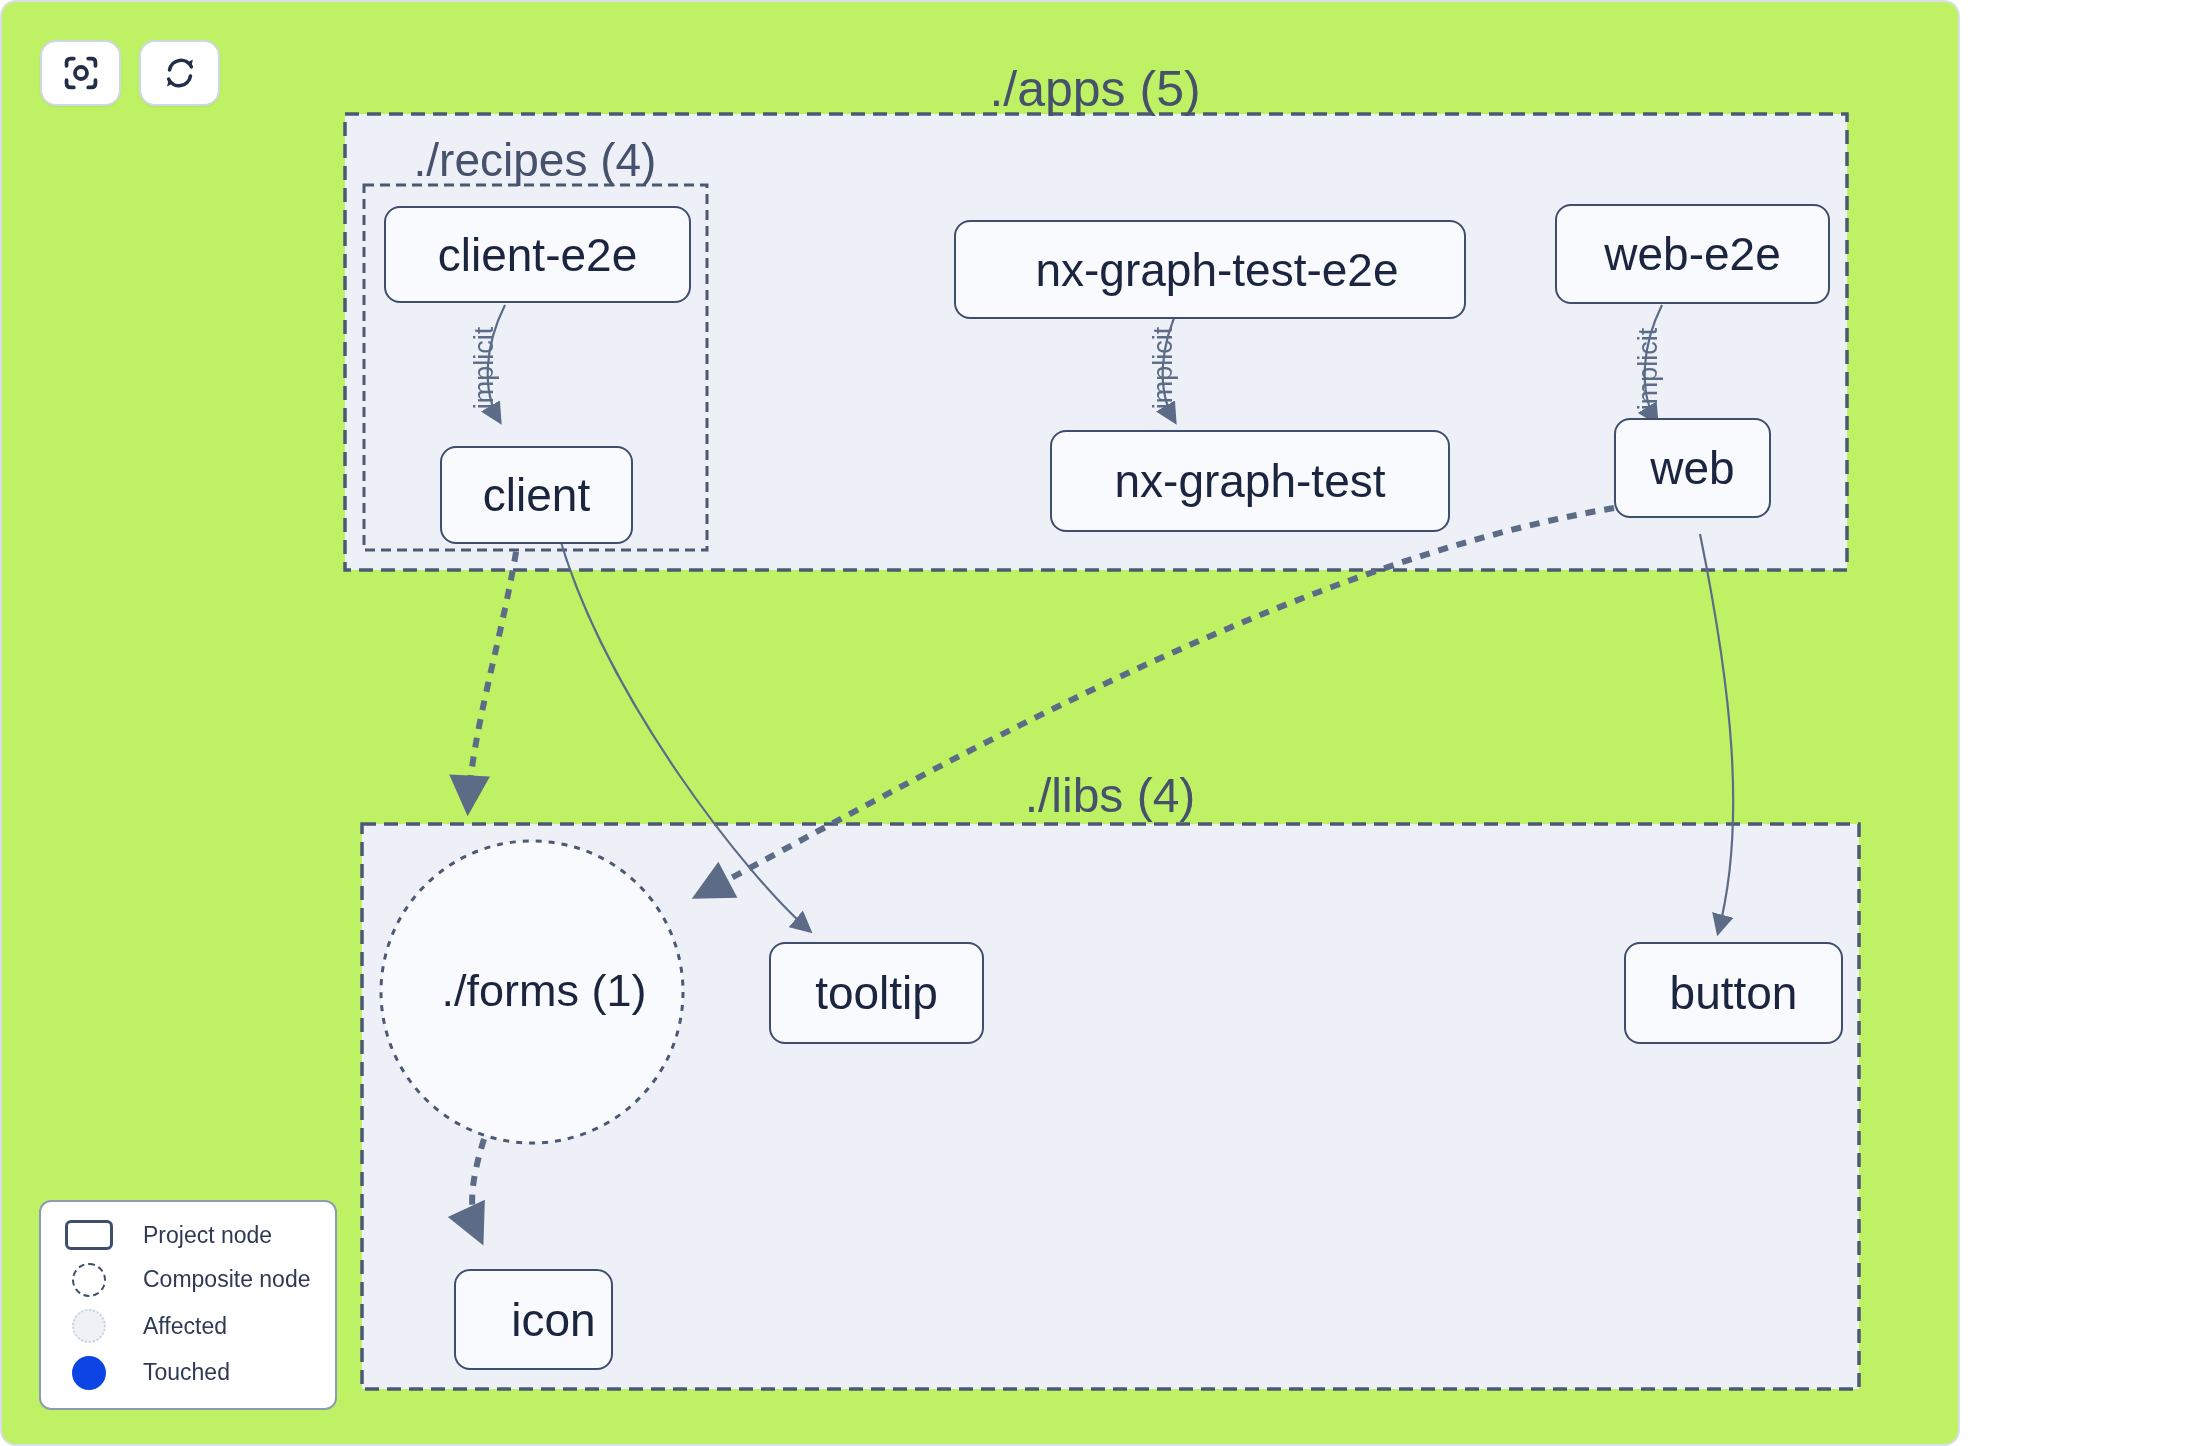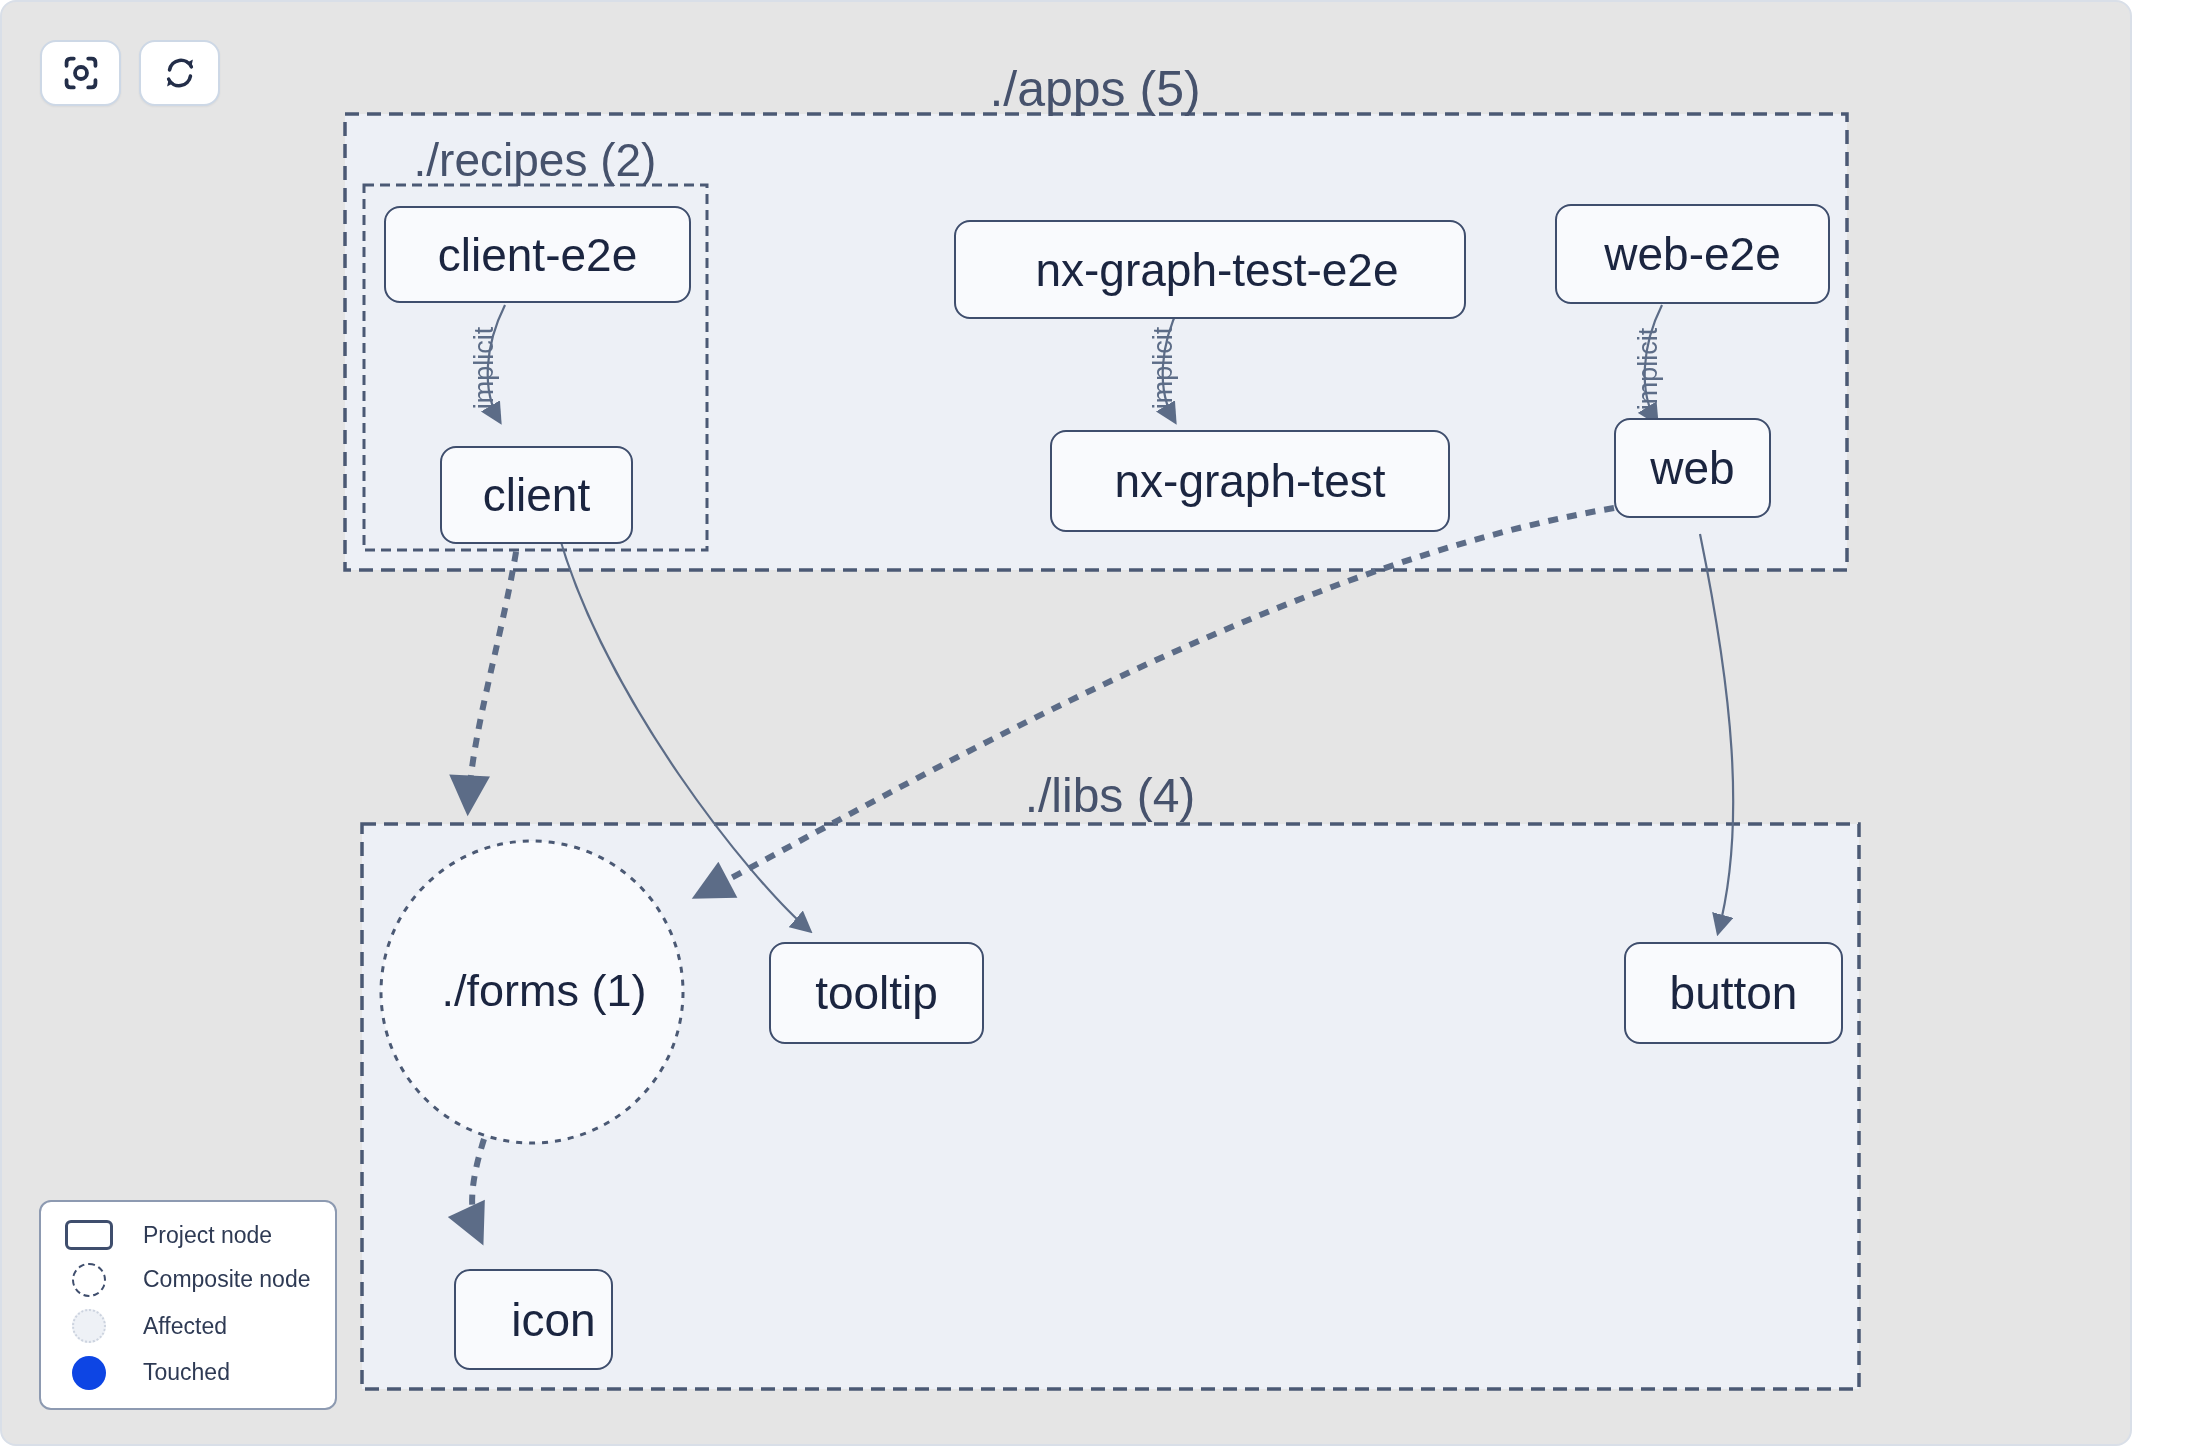--- a/index.html
+++ b/index.html
@@ -1,20 +1,20 @@
 <!DOCTYPE html>
 <html style="--page-border: #d9dfe8; --container-fill: #edf0f6; --container-stroke: #4b5974; --node-fill: #f9fafd; --node-border: #3f4e6d; --text-dark: #1b2540; --title: #46526c; --edge: #5c6c87; --legend-border: #8d9ab1; --legend-text: #2e3a54; --button-border: #cdd8e6; --icon-color: #232e49; --affected-fill: #eef1f6; --affected-border: #ccd3df; --touched-blue: #0d45e4;"><head>
 <meta charset="utf-8">
 <style>
   html,body{margin:0;padding:0;background:#ffffff;}
   *{box-sizing:border-box;}
   body{font-family:"Liberation Sans","DejaVu Sans",sans-serif;}
 
   .canvas{
-    position:relative;width:2132px;height:1446px;background:#e5e5e5;
+    position:relative;width:1960px;height:1446px;background:#bef264;
     border:2px solid var(--page-border,#d9dfe8);border-radius:16px;overflow:hidden;
   }
 
   svg.graph{position:absolute;left:0;top:0;}
 
   .container-rect{fill:var(--container-fill,#edf0f6);stroke:var(--container-stroke,#4b5974);stroke-width:3.5;stroke-dasharray:14 8;}
   .container-rect.sub{fill:none;stroke-width:3;stroke-dasharray:10 6;}
   .composite-circle{fill:var(--node-fill,#f9fafd);stroke:var(--container-stroke,#4b5974);stroke-width:3;stroke-dasharray:6 7;}
   .edge{fill:none;stroke:var(--edge,#5c6c87);}
   .edge.thin{stroke-width:2.2;}
@@ -89,21 +89,21 @@
 
     <path class="edge thin" d="M 556 530 C 602 695, 748 878, 808 929" marker-end="url(#arrow-small)"></path>
     <path class="edge thin" d="M 1698 532 C 1729 684, 1745 822, 1716 931" marker-end="url(#arrow-small)"></path>
 
     <path class="edge thick" d="M 517 531 C 503 628, 470 725, 466 806" marker-end="url(#arrow-big)"></path>
     <path class="edge thick" d="M 1612 506 C 1280 562, 908 782, 697 893" marker-end="url(#arrow-big)"></path>
     <path class="edge thick" d="M 482 1137 C 468 1182, 466 1210, 478 1236" marker-end="url(#arrow-big)"></path>
   </svg>
 
   <div class="group-title" style="left:843px;top:58px;width:500px;font-size:50px;">./apps (5)</div>
-  <div class="group-title" style="left:373px;top:131px;width:320px;font-size:46px;">./recipes (2)</div>
+  <div class="group-title" style="left:373px;top:131px;width:320px;font-size:46px;">./recipes (4)</div>
   <div class="group-title" style="left:908px;top:766px;width:400px;">./libs (4)</div>
   <div class="forms-title" style="left:382px;top:963px;width:320px;">./forms (1)</div>
 
   <div class="node" style="left:382px;top:204px;width:307px;height:97px;">client-e2e</div>
   <div class="node" style="left:952px;top:218px;width:512px;height:99px;padding-left:14px;">nx-graph-test-e2e</div>
   <div class="node" style="left:1553px;top:202px;width:275px;height:100px;">web-e2e</div>
   <div class="node" style="left:438px;top:432px;width:193px;height:98px;margin-top:12px;">client</div>
   <div class="node" style="left:1048px;top:428px;width:400px;height:102px;text-align:center;">nx-graph-test</div>
   <div class="node" style="left:1612px;top:416px;width:157px;height:100px;">web</div>
   <div class="node" style="left:767px;top:940px;width:215px;height:102px;">tooltip</div>

